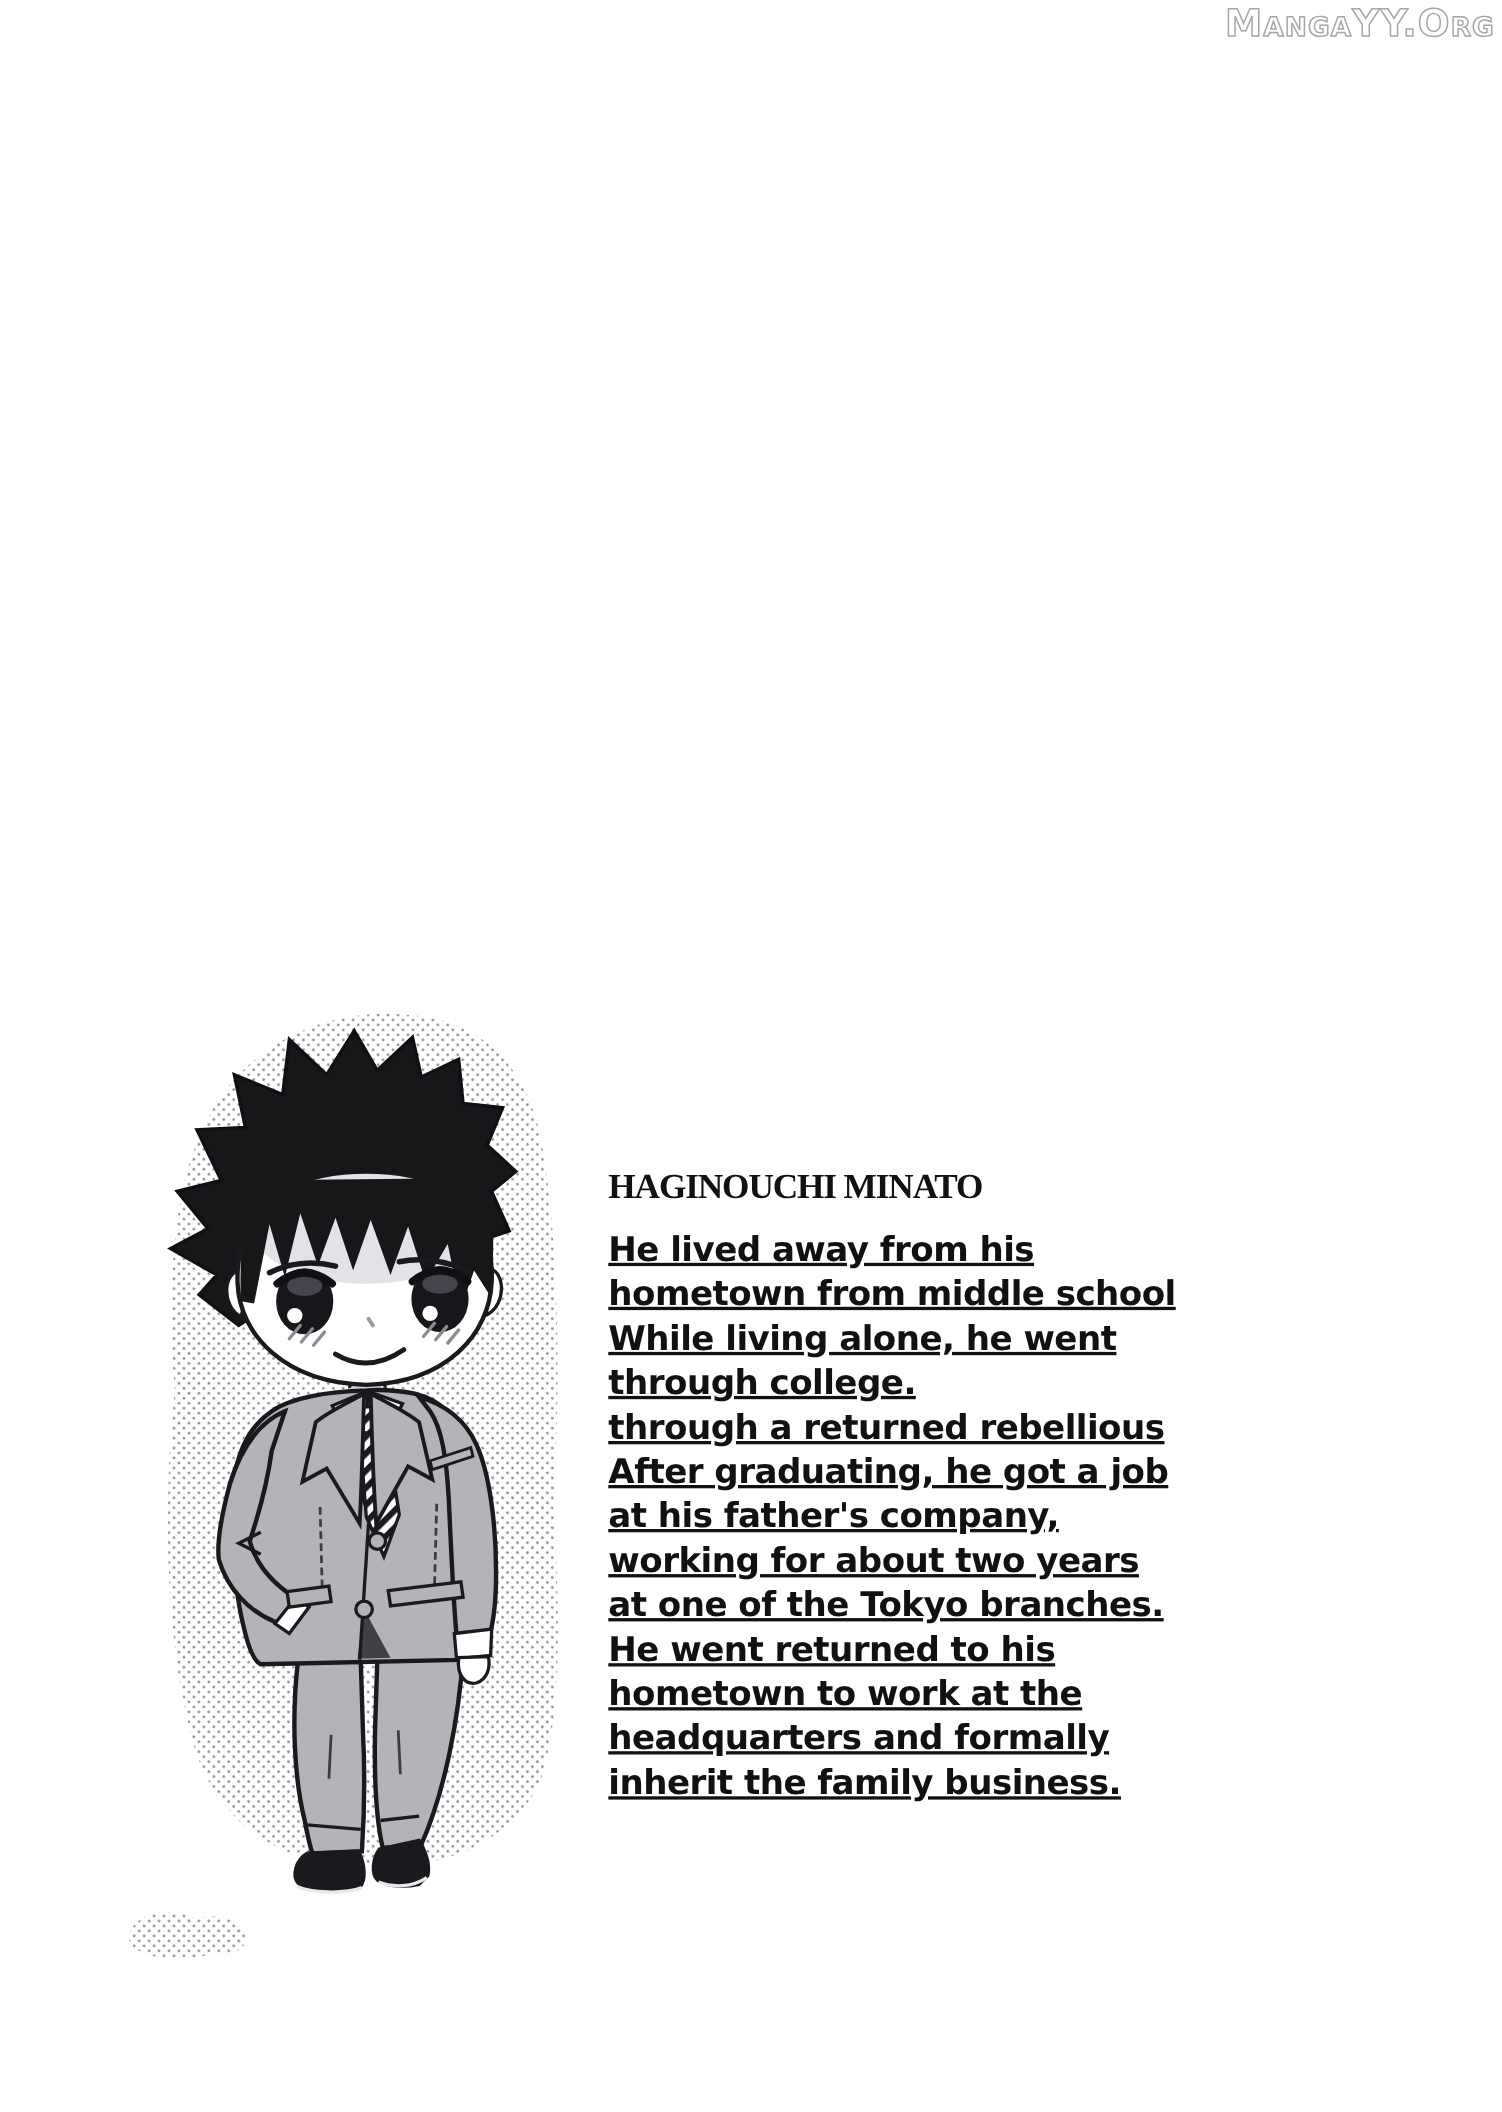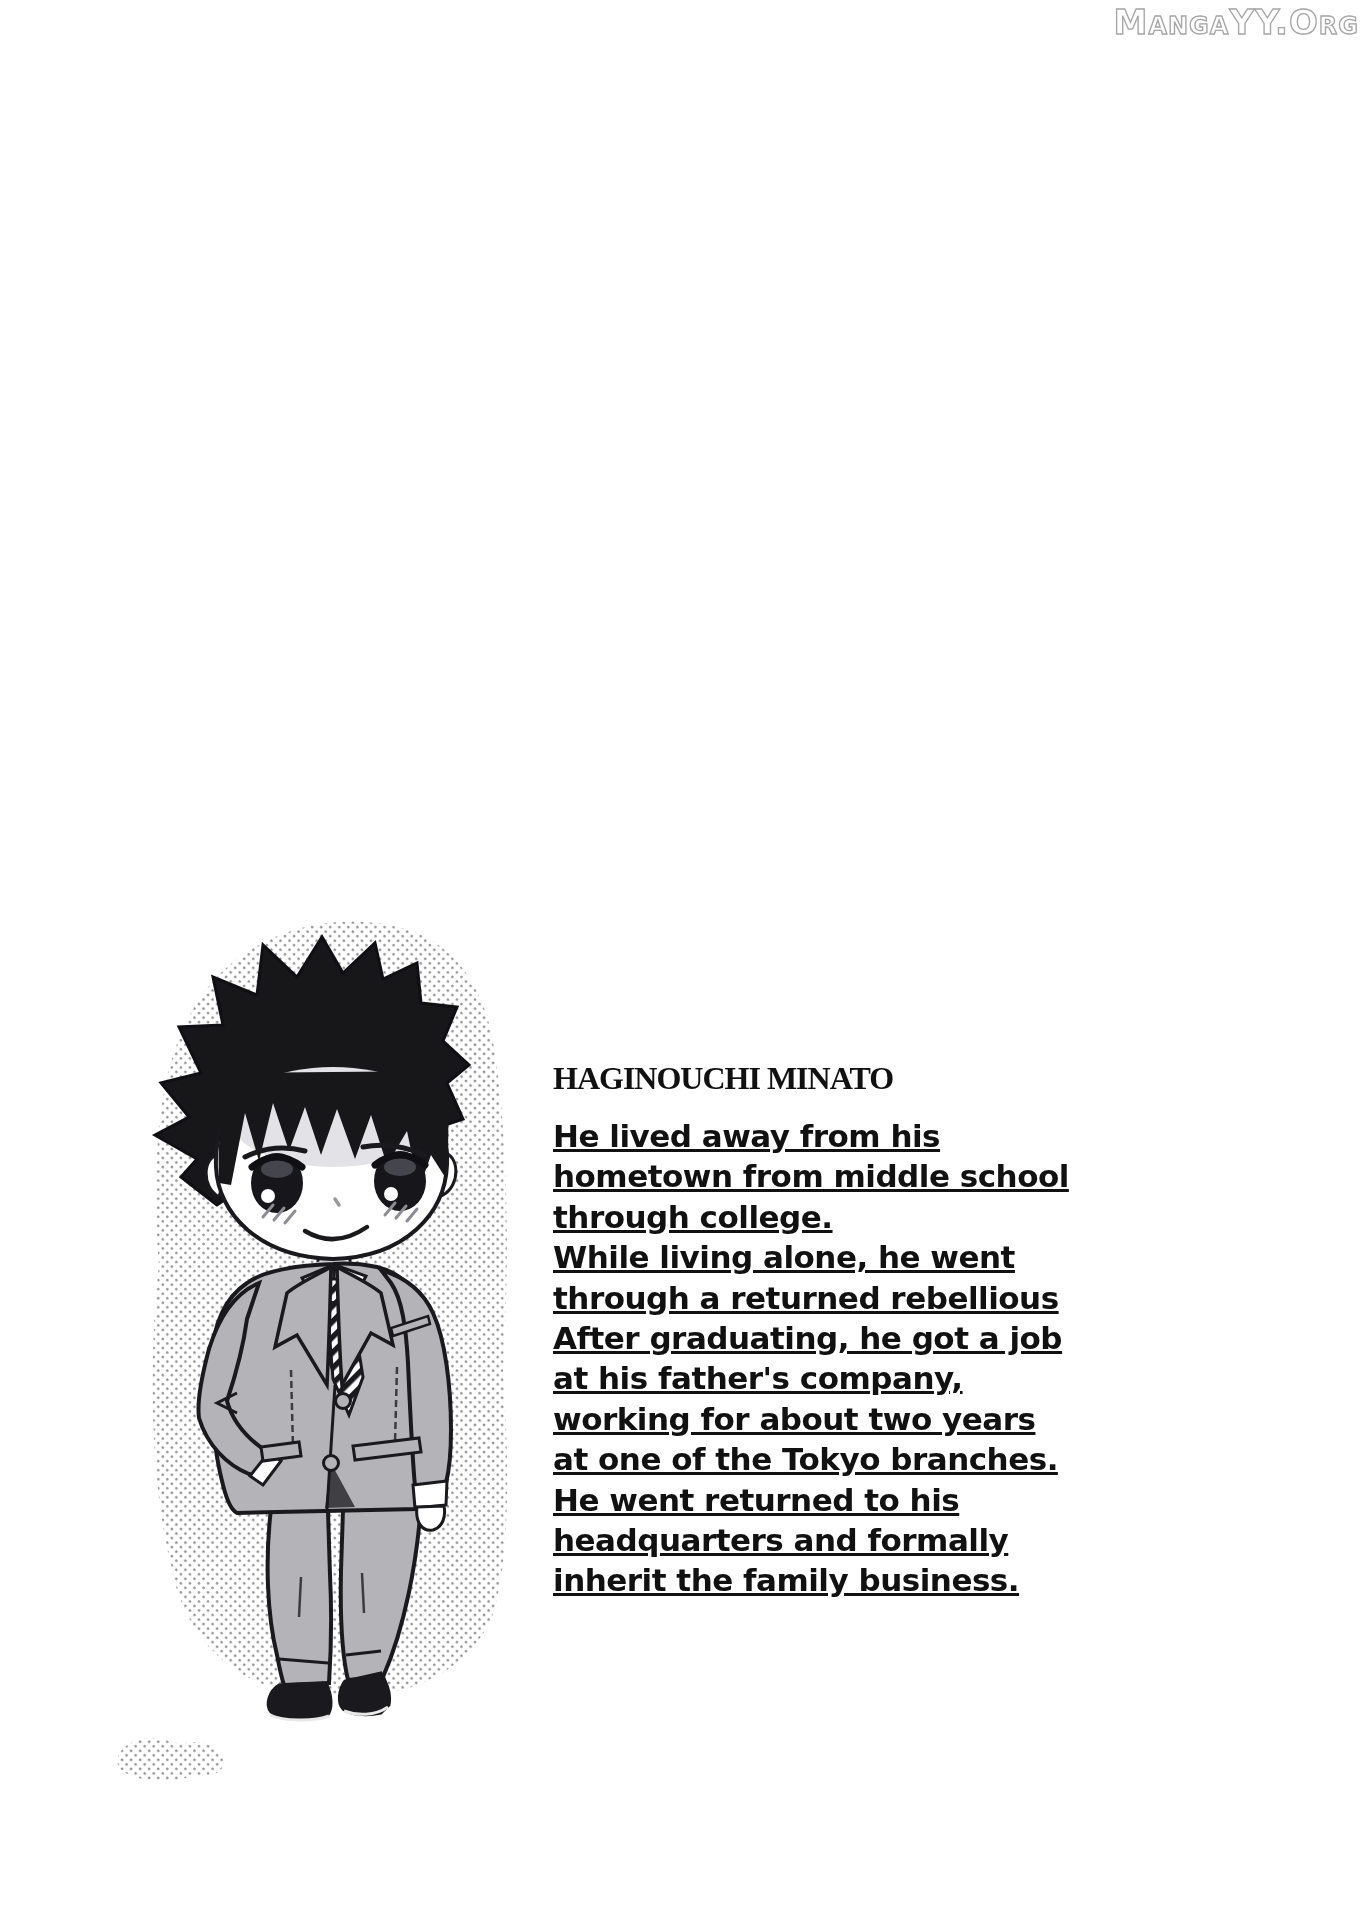--- a/index.html
+++ b/index.html
@@ -139,24 +139,25 @@
       <path class="ln" d="M 192,316 Q 222,334 254,312" stroke-width="4.5" fill="none" stroke-linecap="round"></path>
     </g>
   </svg>
 </figure>
 
 <section class="profile">
   <h1>HAGINOUCHI MINATO</h1>
   <div class="lines">
     <div>He lived away from his</div>
     <div>hometown from middle school</div>
+    <div>While living alone, he went</div>
     <div>through college.</div>
-    <div>While living alone, he went</div>
     <div>through a returned rebellious</div>
     <div>After graduating, he got a job</div>
     <div>at his father's company,</div>
     <div>working for about two years</div>
     <div>at one of the Tokyo branches.</div>
     <div>He went returned to his</div>
+    <div>hometown to work at the</div>
     <div>headquarters and formally</div>
     <div>inherit the family business.</div>
   </div>
 </section>
 
 </body></html>

